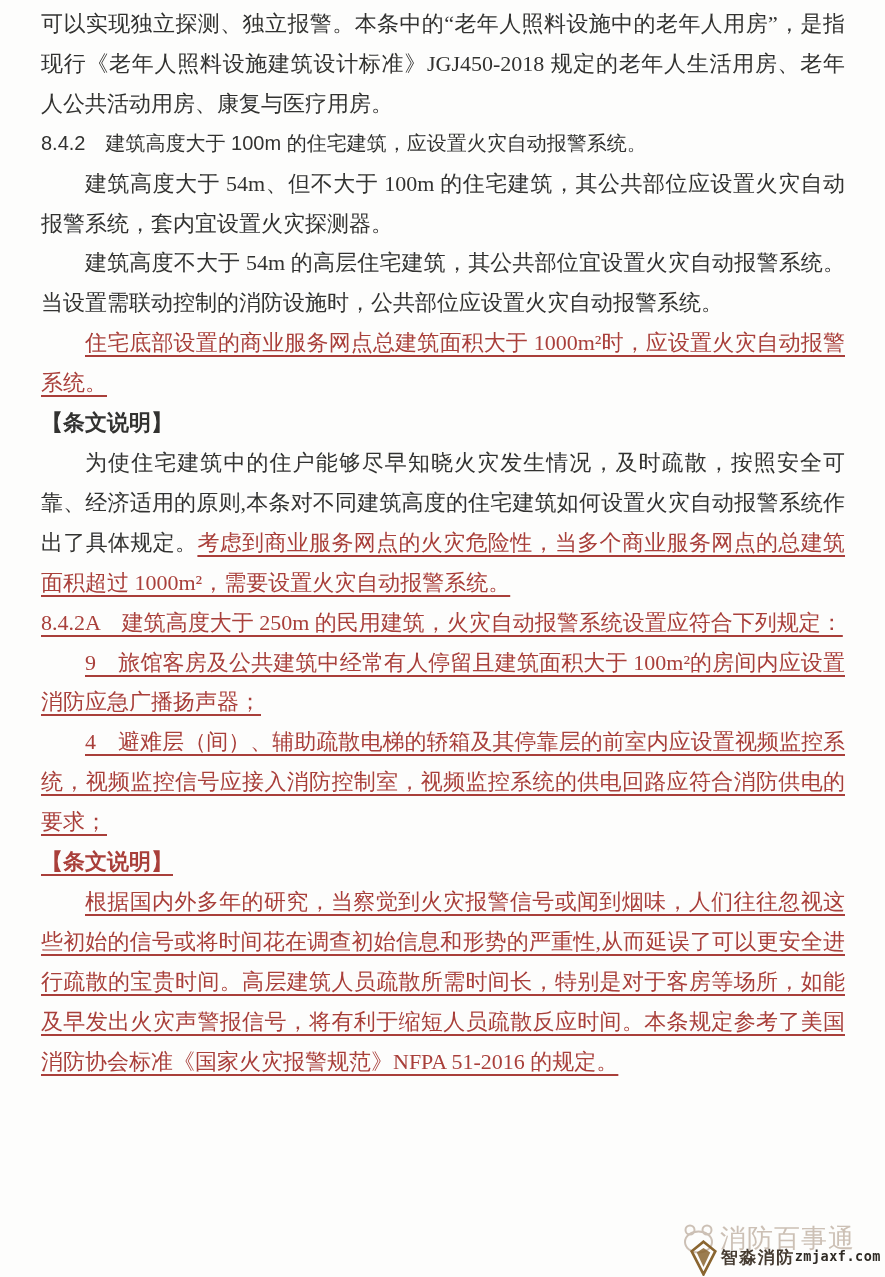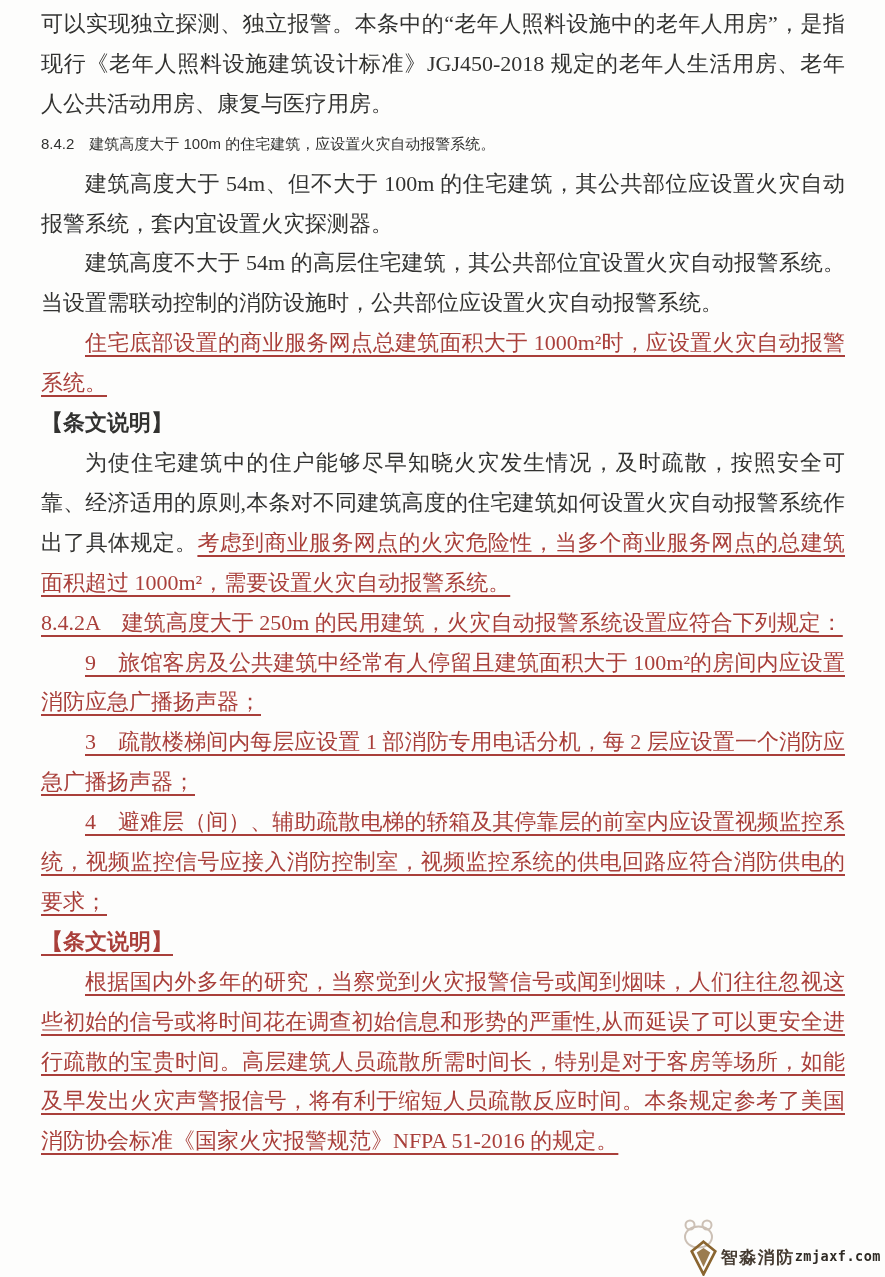--- a/index.html
+++ b/index.html
@@ -26,21 +26,21 @@
     font-size:22px;
     line-height:39.9px;
   }
   .doc-body p.para{
     margin:0;
     text-align:justify;
   }
   .para.indent{text-indent:2em;}
   .para.hei{
     font-family:"Liberation Sans","DejaVu Sans",sans-serif;
-    font-size:15px;
+    font-size:20px;
   }
   .seg{white-space:pre-wrap;}
   .seg.red,.seg.red-bold{
     color:var(--red);
     text-decoration:underline;
     text-decoration-color:var(--red);
     text-decoration-thickness:1.6px;
     text-underline-offset:5px;
   }
   .seg.bold,.seg.red-bold{font-weight:bold;}
@@ -98,33 +98,33 @@
   <div class="doc-body" id="doc-body">
       <p class="para"><span class="seg normal">可以实现独立探测、独立报警。本条中的“老年人照料设施中的老年人用房”，是指现行《老年人照料设施建筑设计标准》JGJ450-2018 规定的老年人生活用房、老年人公共活动用房、康复与医疗用房。</span></p>
       <p class="para hei"><span class="seg normal">8.4.2　建筑高度大于 100m 的住宅建筑，应设置火灾自动报警系统。</span></p>
       <p class="para indent"><span class="seg normal">建筑高度大于 54m、但不大于 100m 的住宅建筑，其公共部位应设置火灾自动报警系统，套内宜设置火灾探测器。</span></p>
       <p class="para indent"><span class="seg normal">建筑高度不大于 54m 的高层住宅建筑，其公共部位宜设置火灾自动报警系统。当设置需联动控制的消防设施时，公共部位应设置火灾自动报警系统。</span></p>
       <p class="para indent"><span class="seg red">住宅底部设置的商业服务网点总建筑面积大于 1000m²时，应设置火灾自动报警系统。</span></p>
       <p class="para"><span class="seg bold">【条文说明】</span></p>
       <p class="para indent"><span class="seg normal">为使住宅建筑中的住户能够尽早知晓火灾发生情况，及时疏散，按照安全可靠、经济适用的原则,本条对不同建筑高度的住宅建筑如何设置火灾自动报警系统作出了具体规定。</span><span class="seg red">考虑到商业服务网点的火灾危险性，当多个商业服务网点的总建筑面积超过 1000m²，需要设置火灾自动报警系统。</span></p>
       <p class="para"><span class="seg red">8.4.2A　建筑高度大于 250m 的民用建筑，火灾自动报警系统设置应符合下列规定：</span></p>
       <p class="para indent"><span class="seg red">9　旅馆客房及公共建筑中经常有人停留且建筑面积大于 100m²的房间内应设置消防应急广播扬声器；</span></p>
-      <p class="para indent"><span class="seg red">3　疏散楼梯间内每层应设置 1 部消防专用电话分机，每 2 层应设置一个消防应急广播扬声器；</span></p>
       <p class="para indent"><span class="seg red">4　避难层（间）、辅助疏散电梯的轿箱及其停靠层的前室内应设置视频监控系统，视频监控信号应接入消防控制室，视频监控系统的供电回路应符合消防供电的要求；</span></p>
       <p class="para"><span class="seg red-bold">【条文说明】</span></p>
       <p class="para indent"><span class="seg red">根据国内外多年的研究，当察觉到火灾报警信号或闻到烟味，人们往往忽视这些初始的信号或将时间花在调查初始信息和形势的严重性,从而延误了可以更安全进行疏散的宝贵时间。高层建筑人员疏散所需时间长，特别是对于客房等场所，如能及早发出火灾声警报信号，将有利于缩短人员疏散反应时间。本条规定参考了美国消防协会标准《国家火灾报警规范》NFPA 51-2016 的规定。</span></p>
     </div>
 
   <div class="watermark">
     <div class="wm-faint">
       <svg class="panda" viewBox="0 0 36 30" aria-hidden="true">
         <circle cx="9" cy="6" r="4.5"></circle>
         <circle cx="26" cy="6" r="4.5"></circle>
         <ellipse cx="17.5" cy="18" rx="13.5" ry="10.5"></ellipse>
       </svg>
+      <span>消防百事通</span>
     </div>
     <div class="wm-brand">
       <svg class="gem" viewBox="0 0 24 32" aria-hidden="true">
         <polygon class="gem-outer" points="12,1.5 22.5,10 12,30.5 1.5,10"></polygon>
         <polygon class="gem-inner" points="12,7 18,11 12,24 6,11"></polygon>
       </svg>
       <div class="wm-brand-text">
         <span class="brand-name">智淼消防</span>
         <span class="brand-url">zmjaxf.com</span>
       </div>

